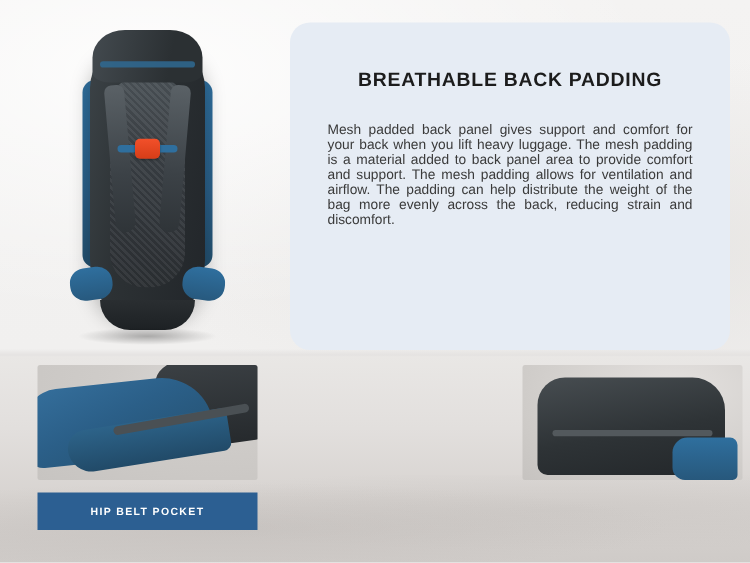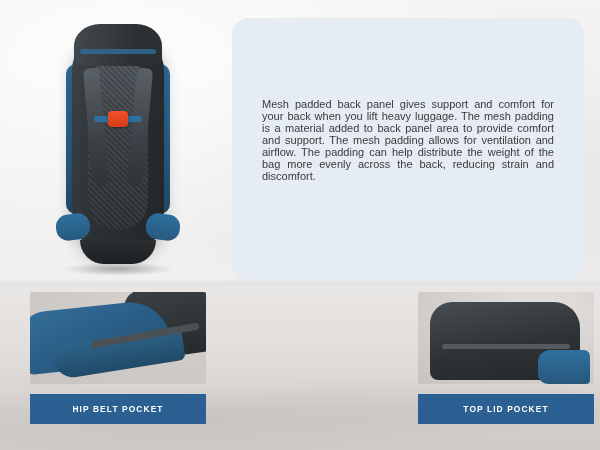--- a/index.html
+++ b/index.html
@@ -335,20 +335,21 @@
       <div class="chest"></div>
       <div class="buckle"></div>
       <div class="hip-l"></div>
       <div class="hip-r"></div>
       <div class="bottom"></div>
       <div class="shadow"></div>
     </div>
   </div>
 
   <div class="card">
+    <h1>BREATHABLE BACK PADDING</h1>
     <p>Mesh padded back panel gives support and comfort for your back when you lift heavy luggage. The mesh padding is a material added to back panel area to provide comfort and support. The mesh padding allows for ventilation and airflow. The padding can help distribute the weight of the bag more  evenly across the back, reducing strain and discomfort.</p>
   </div>
 
   <div class="cells">
 
     <div class="cell">
       <div class="thumb t1">
         <div class="dark"></div>
         <div class="belt"></div>
         <div class="belt2"></div>
@@ -359,19 +360,16 @@
       </div>
     </div>
 
 
     <div class="cell">
       <div class="thumb t3">
         <div class="lid3"></div>
         <div class="zip"></div>
         <div class="blue"></div>
       </div>
-      <div class="label">
-        <span>TOP LID POCKET</span>
-      </div>
     </div>
 
   </div>
 </div>
 
 </body></html>

